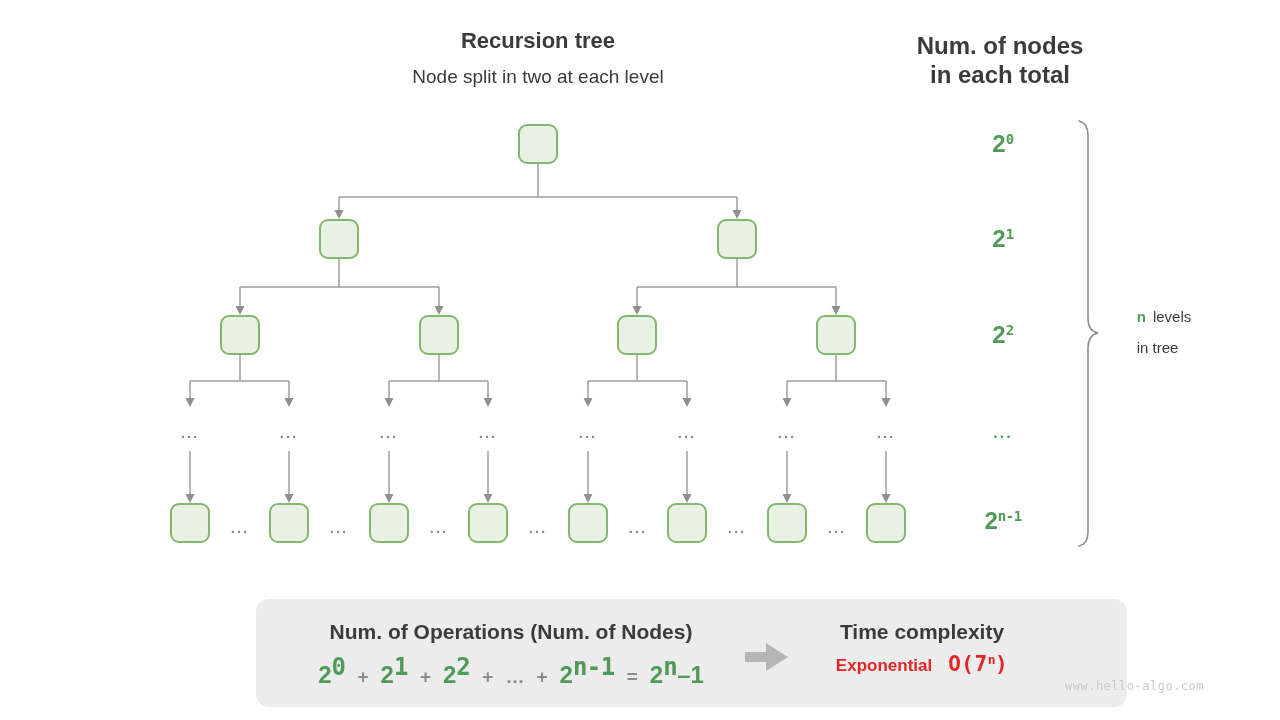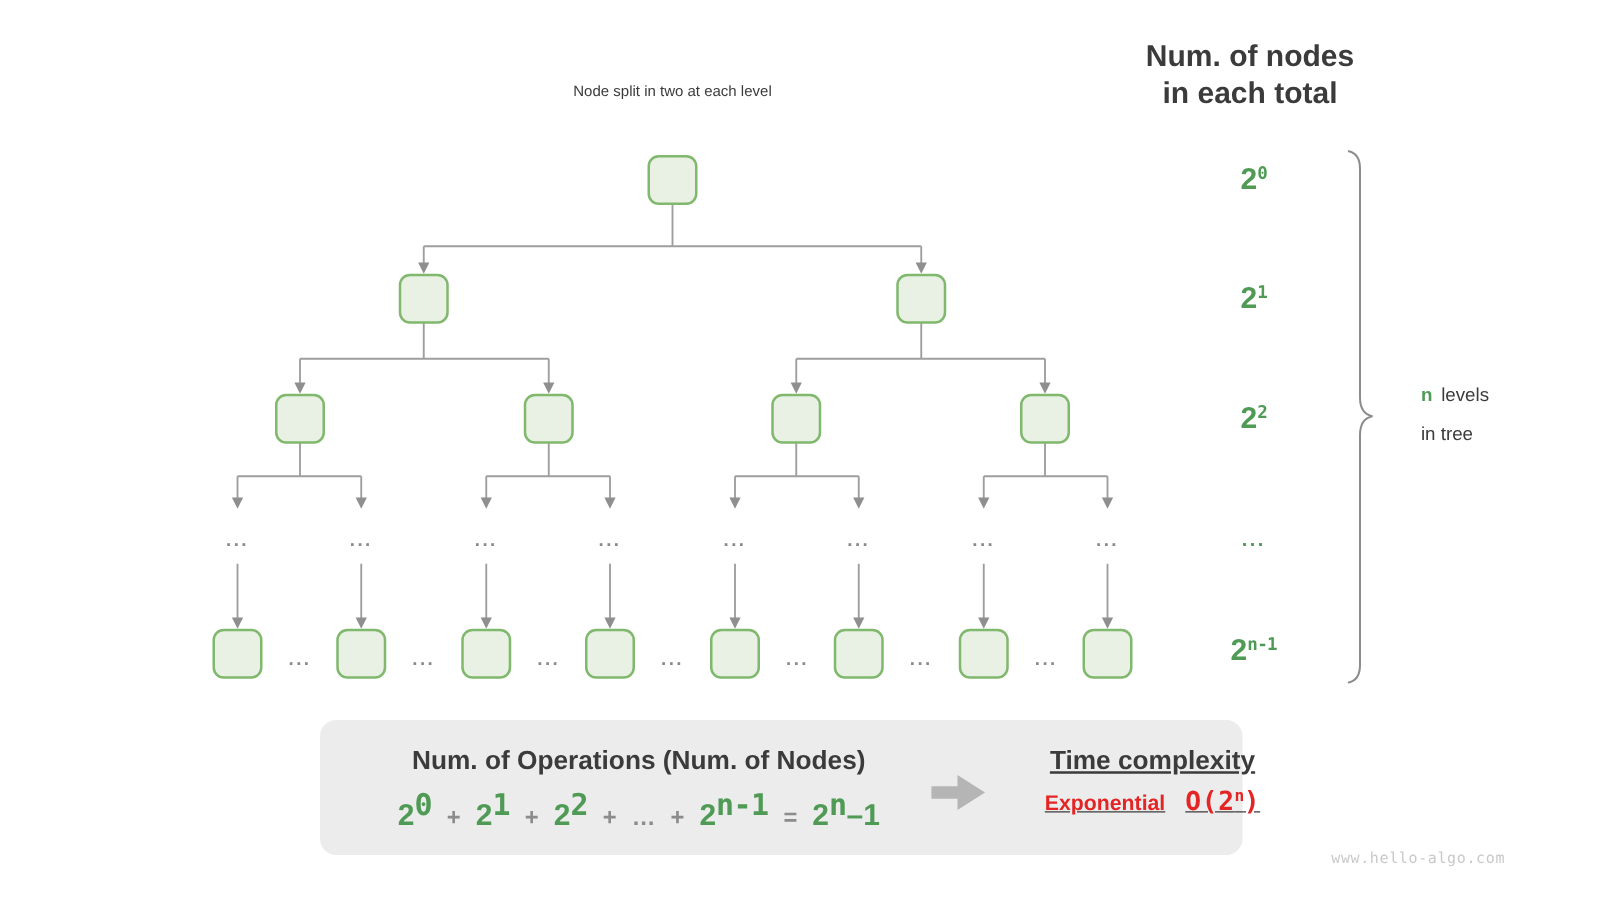--- a/index.html
+++ b/index.html
@@ -5,21 +5,21 @@
   html,body { margin:0; padding:0; background:#ffffff; }
   .canvas {
     position:relative; width:1280px; height:720px; overflow:hidden;
     background:#ffffff; font-family:"Liberation Sans", sans-serif; color:#3b3b3b;
   }
   .abs { position:absolute; }
   .cx { transform:translateX(-50%); }
   .cc { transform:translate(-50%,-50%); }
 
   .title   { left:538px; top:28px;  font-size:22px; font-weight:bold; white-space:nowrap; }
-  .subtitle{ left:538px; top:66px;  font-size:12px; white-space:nowrap; }
+  .subtitle{ left:538px; top:66px;  font-size:19px; white-space:nowrap; }
   .right-header { left:1000px; top:31px; font-size:24px; font-weight:bold; text-align:center; line-height:29px; white-space:nowrap; }
 
   svg.tree { position:absolute; left:0; top:0; }
 
   .tree-dots {
     position:absolute; font-weight:bold; font-size:15px; letter-spacing:2px;
     color:#8a8a8a; white-space:nowrap; line-height:1;
   }
 
   .lvl { position:absolute; left:1003px; color:#4f9b55; font-weight:bold; white-space:nowrap; line-height:1; }
@@ -27,25 +27,25 @@
   .sup {
     font-family:"DejaVu Sans Mono", monospace; font-weight:bold;
     font-size:14px; vertical-align:8px; letter-spacing:-0.5px;
   }
   .lvl-dots { font-size:16px; letter-spacing:2px; }
 
   .side-note { left:1164px; top:332px; text-align:left; font-size:15px; line-height:31px; color:#3b3b3b; white-space:nowrap; }
   .side-note .n-green { color:#4f9b55; font-weight:bold; margin-right:7px; }
 
   .sumbox {
-    position:absolute; left:256px; top:576px; width:738px; height:108px;
+    position:absolute; left:256px; top:599px; width:871px; height:108px;
     background:#ececec; border-radius:13px;
   }
   .sum-left  { position:absolute; left:16px;  top:21px; width:478px; text-align:center; }
-  .sum-right { position:absolute; left:548px; top:21px; width:236px; text-align:center;text-decoration:underline; }
+  .sum-right { position:absolute; left:548px; top:21px; width:236px; text-align:center; }
   .sum-title { font-size:21px; font-weight:bold; color:#3b3b3b; white-space:nowrap; }
   .formula {
     margin-top:9px; display:flex; justify-content:center; align-items:baseline;
     gap:12px; white-space:nowrap;
   }
   .tb { font-size:24px; font-weight:bold; color:#4f9b55; }
   .op { font-size:19px; font-weight:bold; color:#8c8c8c; }
   .big-arrow { position:absolute; left:489px; top:43px; }
   .red-line { margin-top:8px; color:#e42525; white-space:nowrap; }
   .red-line .exp-label { font-size:17px; font-weight:bold; margin-right:16px; }
@@ -55,20 +55,21 @@
   .watermark {
     left:1065px; top:679px; font-family:"DejaVu Sans Mono", monospace;
     font-size:12px; color:#c9c9c9; letter-spacing:0.5px; white-space:nowrap;
   }
 </style>
 </head>
 <body>
 
 <div class="canvas">
 
+  <div class="abs cx title">Recursion tree</div>
   <div class="abs cx subtitle">Node split in two at each level</div>
 
   <div class="abs cx right-header">
     <div>Num. of nodes</div>
     <div>in each total</div>
   </div>
 
   <svg id="tree-svg" class="tree" width="1280" height="720" viewBox="0 0 1280 720">
     <path d="M 1079 121 Q 1088 123 1088 135 L 1088 318 Q 1088 331 1098 333 Q 1088 335 1088 348 L 1088 532 Q 1088 544 1079 546" fill="none" stroke="#8c8c8c" stroke-width="1.6" stroke-linecap="round"></path>
   <line x1="538" y1="163" x2="538" y2="197" stroke="#9E9E9E" stroke-width="1.5"></line>
@@ -175,21 +176,21 @@
       </div>
     </div>
 
     <svg class="big-arrow" width="44" height="30" viewBox="0 0 44 30">
       <path d="M0 10 H21 V1 L43 15 L21 29 V20 H0 Z" fill="#b5b5b5"></path>
     </svg>
 
     <div class="sum-right">
       <div class="sum-title">Time complexity</div>
       <div class="red-line">
-        <span class="exp-label">Exponential</span><span class="ocomplex"><span>O(2</span><span class="sup">n</span><span>)</span></span>
+        <span class="exp-label">Exponential</span><span class="ocomplex"><span>O(7</span><span class="sup">n</span><span>)</span></span>
       </div>
     </div>
   </div>
 
   <div class="abs watermark">www.hello-algo.com</div>
 <span class="tree-dots" style="left: 190px; top: 434px; transform: translate(-50%, -60%);">...</span>
     <span class="tree-dots" style="left: 289px; top: 434px; transform: translate(-50%, -60%);">...</span>
     <span class="tree-dots" style="left: 389px; top: 434px; transform: translate(-50%, -60%);">...</span>
     <span class="tree-dots" style="left: 488px; top: 434px; transform: translate(-50%, -60%);">...</span>
     <span class="tree-dots" style="left: 588px; top: 434px; transform: translate(-50%, -60%);">...</span>

